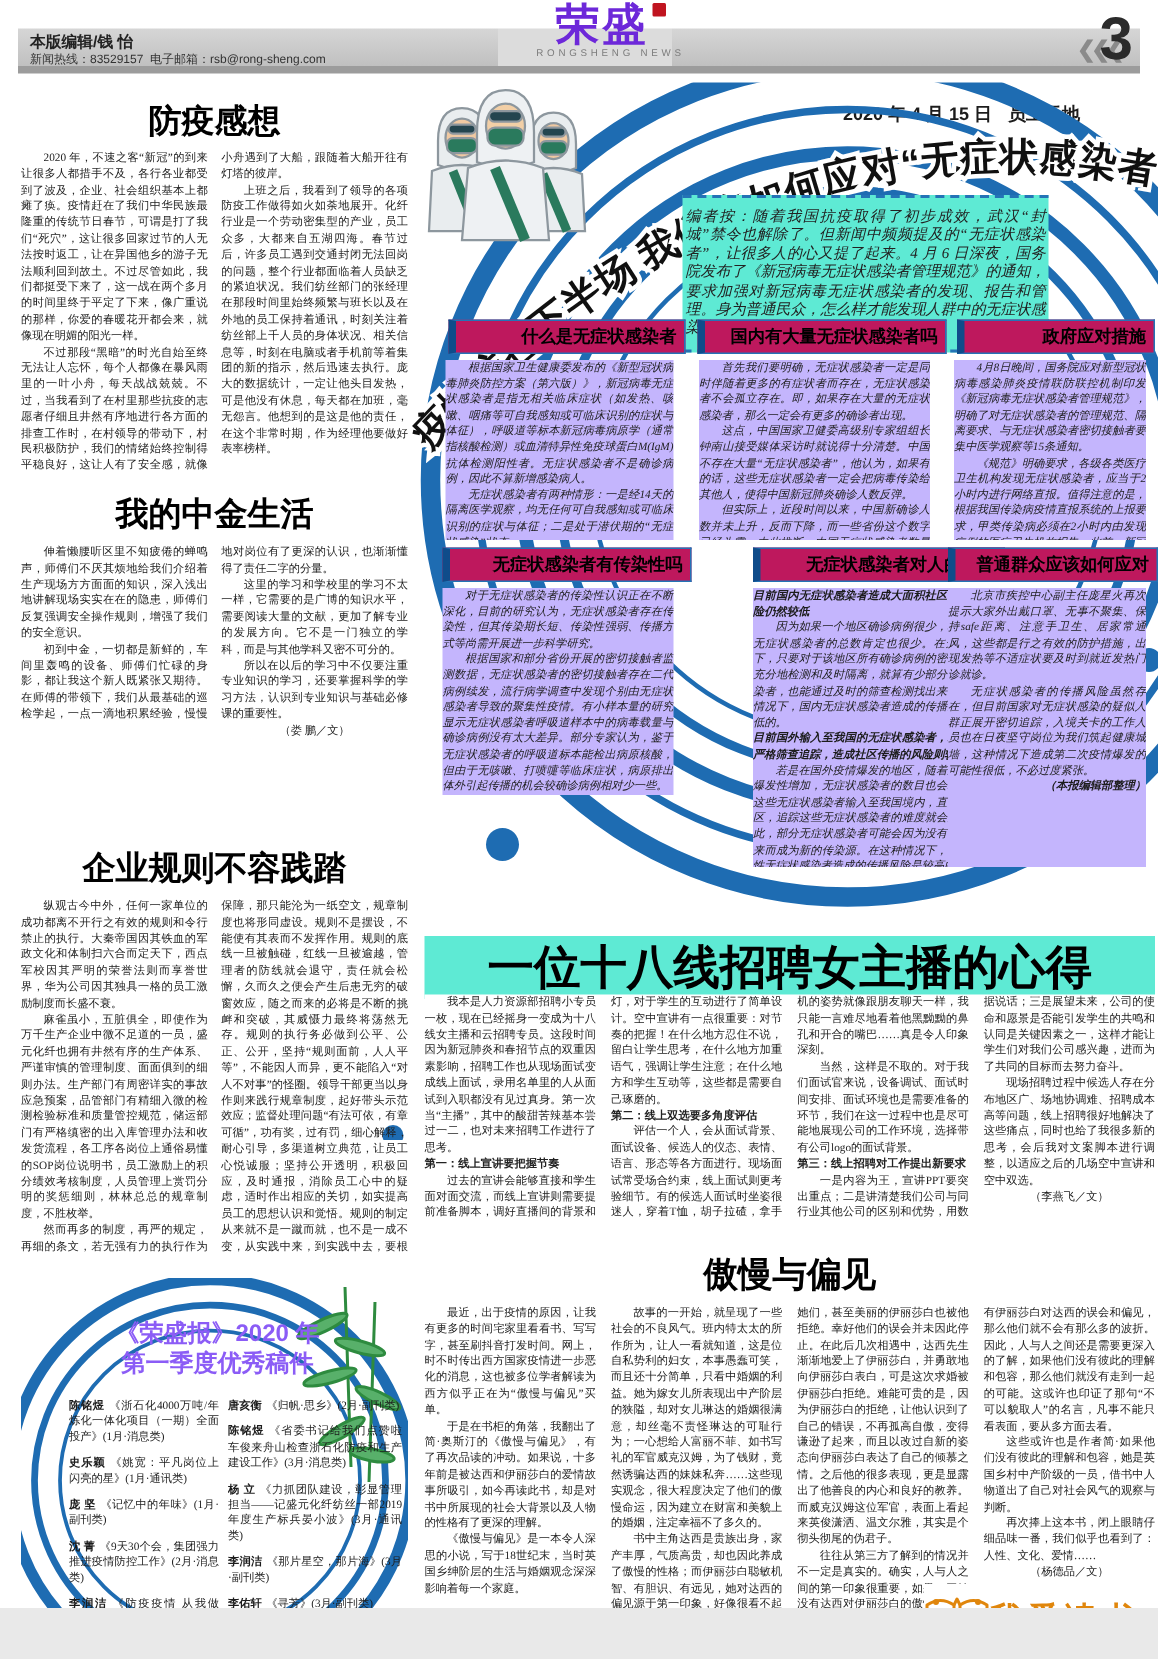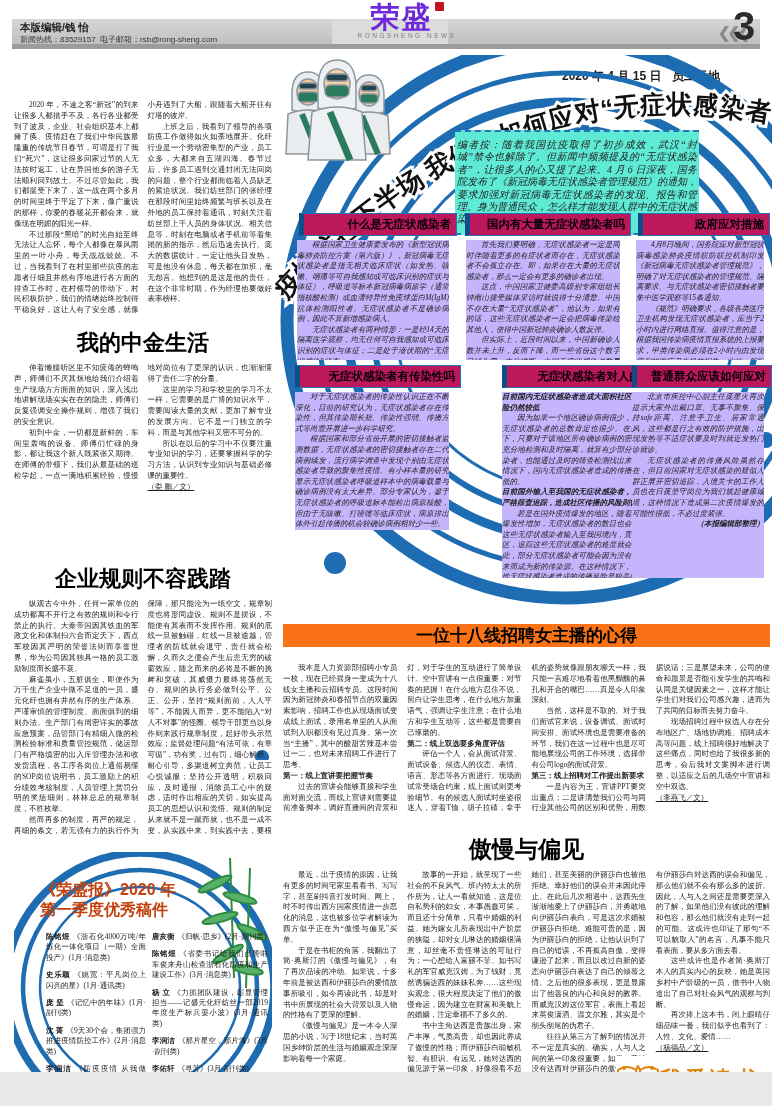--- a/index.html
+++ b/index.html
@@ -17,39 +17,39 @@
   .mast-en{font-family:"Liberation Sans",sans-serif;font-size:6.5px;letter-spacing:2.5px;color:#7d7d7d;}
   .hdate{font-family:"Liberation Sans",sans-serif;font-weight:bold;font-size:12px;color:#1c1c1c;margin-top:43px;}
   .chev{font-family:"Liberation Sans",sans-serif;font-weight:bold;font-size:15px;color:#8a8a8a;letter-spacing:-3px;}
   .pageno{font-family:"Liberation Sans",sans-serif;font-weight:bold;font-size:40px;color:#2b2b2b;line-height:36px;}
 
   
   .art-head{font-family:"Liberation Sans",sans-serif;font-weight:bold;text-align:center;color:#000;}
   .art-body{font-size:7.5px;line-height:10.8px;text-align:justify;color:#222;overflow:hidden;}
   .art-body p{margin:0;text-indent:2em;}
   .art-body p.bold{font-weight:bold;font-family:"Liberation Sans",sans-serif;text-indent:0;}
-  .art-body p.byline{text-align:left;text-indent:0;text-decoration:underline;}
+  .art-body p.byline{text-align:center;text-indent:0;}
   .cols2{column-count:2;column-gap:9px;}
   .cols4{column-count:4;column-gap:10px;}
 
   
   .fbox{background:#be185d;border:1.3px solid #2473b6;border-left:5px solid #0f4c8a;
         font-family:"Liberation Sans",sans-serif;font-weight:bold;font-size:11.5px;
         text-align:right;padding:3px 5px;white-space:nowrap;color:#000;}
   .ftext{background:#c4b5fd;font-size:7.5px;line-height:10.6px;text-align:justify;overflow:hidden;font-style:italic;}
   .ftext p{margin:0;text-indent:2em;}
   .ftext p.bold{font-weight:bold;font-family:"Liberation Sans",sans-serif;text-indent:0;}
   .ftext p.credit{font-weight:bold;text-align:right;text-indent:0;}
   .ednote{font-size:10px;line-height:12.4px;font-style:italic;text-align:justify;
           border-top:2px dashed #2473b6;border-bottom:2px dashed #2473b6;
           padding:7px 2px;background:#5eead4;color:#222;}
 
   
-  .award-title{font-family:"Liberation Sans",sans-serif;font-weight:bold;color:#c2410c;
-               font-size:16px;line-height:20px;text-align:left;}
+  .award-title{font-family:"Liberation Sans",sans-serif;font-weight:bold;color:#8b5cf6;
+               font-size:16px;line-height:20px;text-align:center;}
   .award-entries{font-size:7.5px;line-height:10.4px;text-align:justify;overflow:hidden;}
   .award-entries p{margin:0 0 7px;}
   .award-entries b{font-family:"Liberation Sans",sans-serif;margin-right:3px;}
 
   
   .readlogo{font-family:"Liberation Sans",sans-serif;font-weight:bold;font-size:21px;
             color:#e0860c;letter-spacing:4px;}
   svg{display:block;}
 </style>
 </head>
@@ -170,20 +170,21 @@
       <p>若是在国外疫情爆发的地区，随着新发病例爆发性增加，无症状感染者的数目也会增加。若这些无症状感染者输入至我国境内，直接进入社区，追踪这些无症状感染者的难度就会加大。因此，部分无症状感染者可能会因为没有被筛查出来而成为新的传染源。在这种情况下，国外输入性无症状感染者造成的传播风险是较高的。</p>
     </div>
 
   <div class="abs fbox" style="left:632px;top:365px;width:124px;">普通群众应该如何应对</div>
   <div class="abs ftext" style="left:632px;top:392px;width:132px;height:186px;">
       <p>北京市疾控中心副主任庞星火再次提示大家外出戴口罩、无事不聚集、保持safe距离、注意手卫生、居家常通风，这些都是行之有效的防护措施，出现发热等不适症状要及时到就近发热门诊就诊。</p>
       <p>无症状感染者的传播风险虽然存在，但目前国家对无症状感染的疑似人群正展开密切追踪，入境关卡的工作人员也在日夜坚守岗位为我们筑起健康城墙，这种情况下造成第二次疫情爆发的可能性很低，不必过度紧张。</p>
       <p class="credit">（本报编辑部整理）</p>
     </div>
 
+  <div class="abs art-head" style="left:14px;top:66px;width:258px;font-size:22px;">防疫感想</div>
   <div class="abs art-body cols2" style="left:14px;top:100px;width:258px;height:216px;">
       <p>2020 年，不速之客“新冠”的到来让很多人都措手不及，各行各业都受到了波及，企业、社会组织基本上都瘫了痪。疫情赶在了我们中华民族最隆重的传统节日春节，可谓是打了我们“死穴”，这让很多回家过节的人无法按时返工，让在异国他乡的游子无法顺利回到故土。不过尽管如此，我们都挺受下来了，这一战在两个多月的时间里终于平定了下来，像广重说的那样，你爱的春暖花开都会来，就像现在明媚的阳光一样。</p>
       <p>不过那段“黑暗”的时光自始至终无法让人忘怀，每个人都像在暴风雨里的一叶小舟，每天战战兢兢。不过，当我看到了在村里那些抗疫的志愿者仔细且井然有序地进行各方面的排查工作时，在村领导的带动下，村民积极防护，我们的情绪始终控制得平稳良好，这让人有了安全感，就像小舟遇到了大船，跟随着大船开往有灯塔的彼岸。</p>
       <p>上班之后，我看到了领导的各项防疫工作做得如火如荼地展开。化纤行业是一个劳动密集型的产业，员工众多，大都来自五湖四海。春节过后，许多员工遇到交通封闭无法回岗的问题，整个行业都面临着人员缺乏的紧迫状况。我们纺丝部门的张经理在那段时间里始终频繁与班长以及在外地的员工保持着通讯，时刻关注着纺丝部上千人员的身体状况、相关信息等，时刻在电脑或者手机前等着集团的新的指示，然后迅速去执行。庞大的数据统计，一定让他头目发热，可是他没有休息，每天都在加班，毫无怨言。他想到的是这是他的责任，在这个非常时期，作为经理他要做好表率榜样。</p>
     </div>
 
   <div class="abs art-head" style="left:14px;top:328px;width:258px;font-size:22px;">我的中金生活</div>
   <div class="abs art-body cols2" style="left:14px;top:363px;width:258px;height:184px;">
       <p>伸着懒腰听区里不知疲倦的蝉鸣声，师傅们不厌其烦地给我们介绍着生产现场方方面面的知识，深入浅出地讲解现场实实在在的隐患，师傅们反复强调安全操作规则，增强了我们的安全意识。</p>
       <p>初到中金，一切都是新鲜的，车间里轰鸣的设备、师傅们忙碌的身影，都让我这个新人既紧张又期待。在师傅的带领下，我们从最基础的巡检学起，一点一滴地积累经验，慢慢地对岗位有了更深的认识，也渐渐懂得了责任二字的分量。</p>
@@ -230,21 +231,21 @@
       <p><b>李润洁</b><span>《防疫疫情 从我做起》(2月·言论类)</span></p>
     </div>
   <div class="abs award-entries" style="left:152px;top:932px;width:116px;height:168px;">
       <p><b>唐亥衡</b><span>《归帆·思乡》(2月·副刊类)</span></p>
       <p><b>陈铭煜</b><span>《省委书记给我们点赞啦 车俊来舟山检查浙石化防疫和生产建设工作》(3月·消息类)</span></p>
       <p><b>杨 立</b><span>《力抓团队建设，彰显管理担当——记盛元化纤纺丝一部2019年度生产标兵晏小波》(3月·通讯类)</span></p>
       <p><b>李润洁</b><span>《那片星空，那片海》(3月·副刊类)</span></p>
       <p><b>李佑轩</b><span>《寻芳》(3月·副刊类)</span></p>
     </div>
 
-  <div class="abs art-head" style="left:283px;top:624px;width:487px;font-size:17px;background:#f97316;">一位十八线招聘女主播的心得</div>
+  <div class="abs art-head" style="left:283px;top:624px;width:487px;font-size:31px;background:#5eead4;">一位十八线招聘女主播的心得</div>
   <div class="abs art-body cols4" style="left:283px;top:663px;width:487px;height:198px;background:#fff;">
       <p>我本是人力资源部招聘小专员一枚，现在已经摇身一变成为十八线女主播和云招聘专员。这段时间因为新冠肺炎和春招节点的双重因素影响，招聘工作也从现场面试变成线上面试，录用名单里的人从面试到入职都没有见过真身。第一次当“主播”，其中的酸甜苦辣基本尝过一二，也对未来招聘工作进行了思考。</p>
       <p class="bold">第一：线上宣讲要把握节奏</p>
       <p>过去的宣讲会能够直接和学生面对面交流，而线上宣讲则需要提前准备脚本，调好直播间的背景和灯，对于学生的互动进行了简单设计。空中宣讲有一点很重要：对节奏的把握！在什么地方忍住不说，留白让学生思考，在什么地方加重语气，强调让学生注意；在什么地方和学生互动等，这些都是需要自己琢磨的。</p>
       <p class="bold">第二：线上双选要多角度评估</p>
       <p>评估一个人，会从面试背景、面试设备、候选人的仪态、表情、语言、形态等各方面进行。现场面试常受场合约束，线上面试则更考验细节。有的候选人面试时坐姿很迷人，穿着T恤，胡子拉碴，拿手机的姿势就像跟朋友聊天一样，我只能一言难尽地看着他黑黝黝的鼻孔和开合的嘴巴……真是令人印象深刻。</p>
       <p>当然，这样是不取的。对于我们面试官来说，设备调试、面试时间安排、面试环境也是需要准备的环节，我们在这一过程中也是尽可能地展现公司的工作环境，选择带有公司logo的面试背景。</p>
       <p class="bold">第三：线上招聘对工作提出新要求</p>
       <p>一是内容为王，宣讲PPT要突出重点；二是讲清楚我们公司与同行业其他公司的区别和优势，用数据说话；三是展望未来，公司的使命和愿景是否能引发学生的共鸣和认同是关键因素之一，这样才能让学生们对我们公司感兴趣，进而为了共同的目标而去努力奋斗。</p>
       <p>现场招聘过程中候选人存在分布地区广、场地协调难、招聘成本高等问题，线上招聘很好地解决了这些痛点，同时也给了我很多新的思考，会后我对文案脚本进行调整，以适应之后的几场空中宣讲和空中双选。</p>
@@ -252,21 +253,21 @@
     </div>
 
   <div class="abs art-head" style="left:283px;top:834px;width:487px;font-size:23px;">傲慢与偏见</div>
   <div class="abs art-body cols4" style="left:283px;top:870px;width:487px;height:228px;">
       <p>最近，出于疫情的原因，让我有更多的时间宅家里看看书、写写字，甚至刷抖音打发时间。网上，时不时传出西方国家疫情进一步恶化的消息，这也被多位学者解读为西方似乎正在为“傲慢与偏见”买单。</p>
       <p>于是在书柜的角落，我翻出了简·奥斯汀的《傲慢与偏见》，有了再次品读的冲动。如果说，十多年前是被达西和伊丽莎白的爱情故事所吸引，如今再读此书，却是对书中所展现的社会大背景以及人物的性格有了更深的理解。</p>
       <p>《傲慢与偏见》是一本令人深思的小说，写于18世纪末，当时英国乡绅阶层的生活与婚姻观念深深影响着每一个家庭。</p>
       <p>故事的一开始，就呈现了一些社会的不良风气。班内特太太的所作所为，让人一看就知道，这是位自私势利的妇女，本事愚蠢可笑，而且还十分简单，只看中婚姻的利益。她为嫁女儿所表现出中产阶层的狭隘，却对女儿琳达的婚姻很满意，却丝毫不责怪琳达的可耻行为；一心想给人富丽不菲、如书写礼的军官威克汉姆，为了钱财，竟然诱骗达西的妹妹私奔……这些现实观念，很大程度决定了他们的傲慢命运，因为建立在财富和美貌上的婚姻，注定幸福不了多久的。</p>
       <p>书中主角达西是贵族出身，家产丰厚，气质高贵，却也因此养成了傲慢的性格；而伊丽莎白聪敏机智、有胆识、有远见，她对达西的偏见源于第一印象，好像很看不起她们，甚至美丽的伊丽莎白也被他拒绝。幸好他们的误会并未因此停止。在此后几次相遇中，达西先生渐渐地爱上了伊丽莎白，并勇敢地向伊丽莎白表白，可是这次求婚被伊丽莎白拒绝。难能可贵的是，因为伊丽莎白的拒绝，让他认识到了自己的错误，不再孤高自傲，变得谦逊了起来，而且以改过自新的姿态向伊丽莎白表达了自己的倾慕之情。之后他的很多表现，更是显露出了他善良的内心和良好的教养。而威克汉姆这位军官，表面上看起来英俊潇洒、温文尔雅，其实是个彻头彻尾的伪君子。</p>
       <p>往往从第三方了解到的情况并不一定是真实的。确实，人与人之间的第一印象很重要，如果一开始没有达西对伊丽莎白的傲慢，也没有伊丽莎白对达西的误会和偏见，那么他们就不会有那么多的波折。因此，人与人之间还是需要更深入的了解，如果他们没有彼此的理解和包容，那么他们就没有走到一起的可能。这或许也印证了那句“不可以貌取人”的名言，凡事不能只看表面，要从多方面去看。</p>
-      <p>这些或许也是作者简·奥斯汀本人的真实内心的反映，她是英国乡村中产阶级的一员，借书中人物道出了自己对社会风气的观察与判断。</p>
+      <p>这些或许也是作者简·如果他们没有彼此的理解和包容，她是英国乡村中产阶级的一员，借书中人物道出了自己对社会风气的观察与判断。</p>
       <p>再次捧上这本书，闭上眼睛仔细品味一番，我们似乎也看到了：人性、文化、爱情……</p>
       <p class="byline">（杨德品／文）</p>
     </div>
 
   <div class="abs" style="left:616px;top:1056px;width:156px;height:46px;background:#fff;display:flex;align-items:center;">
     <svg width="44" height="34" viewBox="0 0 44 34">
       <g fill="none" stroke="#e0860c" stroke-width="2" stroke-linejoin="round">
         <path d="M2 8 Q11 2 20 8 L20 30 Q11 24 2 30 Z" fill="#fff"></path>
         <path d="M42 8 Q33 2 24 8 L24 30 Q33 24 42 30 Z" fill="#fff"></path>
         <path d="M20 8 L22 4 L24 8"></path>

